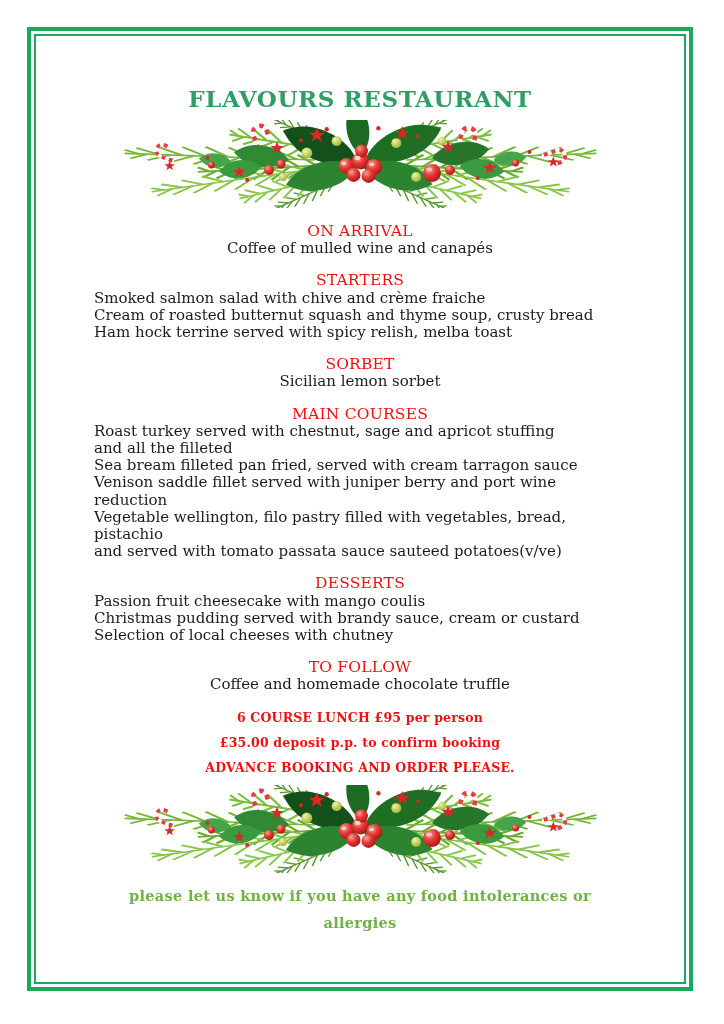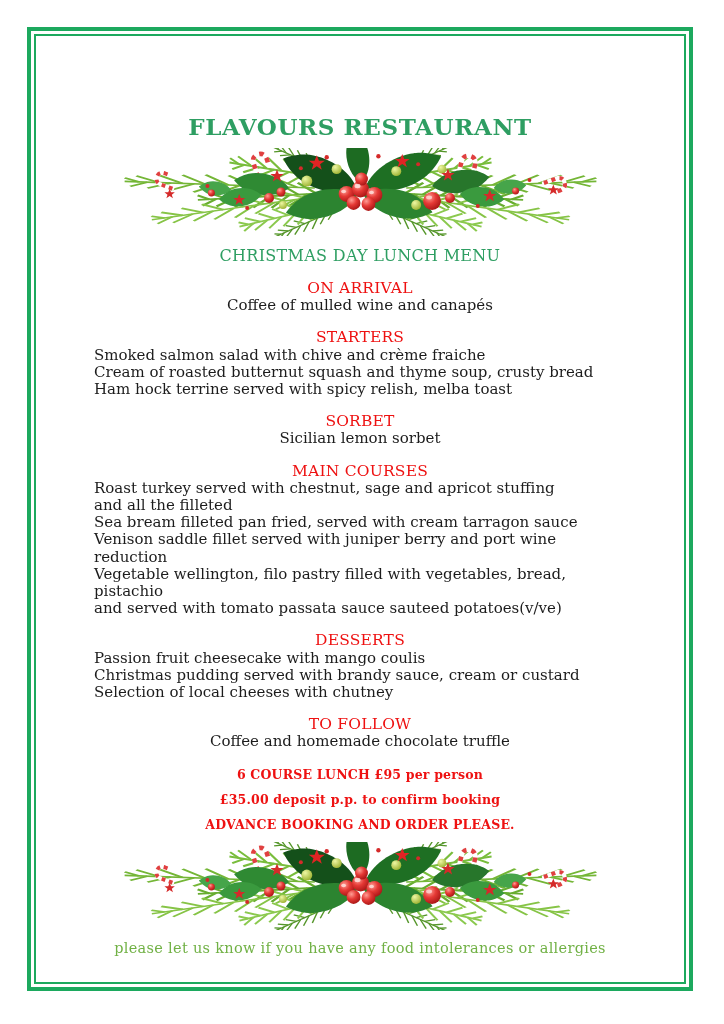--- a/index.html
+++ b/index.html
@@ -13,21 +13,20 @@
     box-sizing:border-box; border:4px solid var(--border-green,#1ca95e);
     background:#fff;
   }
   .page-inner {
     position:absolute; inset:3px; border:2px solid var(--border-green,#1ca95e);
     pointer-events:none;
   }
   .content {
     position:absolute; inset:6px; padding:48px 57px 0;
     text-align:center;
-    margin-top:28px;
   }
   .doc-title {
     margin:0; font-size:23px; line-height:27px; font-weight:bold;
     color:var(--heading-green,#2e9e62); letter-spacing:0.6px;
   }
   .garland-svg { display:block; margin:8px auto 0; }
   .garland-svg.bottom { margin-top:2px; }
   .subtitle {
     margin:10px 0 0; font-size:16px; line-height:19px; font-weight:normal;
     color:var(--heading-green,#2e9e62); letter-spacing:0.3px;
@@ -41,21 +40,21 @@
     margin:0; font-size:15px; line-height:17.2px;
     color:var(--body-text,#1c1c1c);
   }
   .align-left .menu-item { text-align:left; }
   .booking-notes { margin-top:16px; }
   .booking-note {
     margin:0 0 9px; font-size:12.5px; line-height:16px; font-weight:bold;
     color:var(--section-red,#ee1111); letter-spacing:0.2px;
   }
   .footer-note {
-    margin:9px 0 0; font-size:14.5px; line-height:18px; font-weight:normal;
+    margin:9px 0 0; font-size:14.5px; line-height:27px; font-weight:bold;
     color:var(--footer-green,#71b145); letter-spacing:0.3px;
   }
 </style>
 </head>
 <body>
 
 <svg width="0" height="0" style="position:absolute" aria-hidden="true">
   <defs>
     <radialGradient id="berryG" cx="35%" cy="30%" r="80%">
       <stop offset="0%" stop-color="#ff9d94"></stop>
@@ -151,21 +150,20 @@
 <div class="page">
   <div class="page-inner"></div>
   <div class="content">
 
     <h1 class="doc-title">FLAVOURS RESTAURANT</h1>
 
     <svg class="garland-svg" width="497" height="88" viewBox="0 0 500 88">
       <use href="#garland"></use>
     </svg>
 
-    <h2 class="subtitle">CHRISTMAS DAY LUNCH MENU</h2>
 
     <div id="menu-sections">
         <section class="menu-section align-center">
           <h3 class="section-heading">ON ARRIVAL</h3>
           <p class="menu-item">Coffee of mulled wine and canapés</p>
         </section>
         <section class="menu-section align-left">
           <h3 class="section-heading">STARTERS</h3>
           <p class="menu-item">Smoked salmon salad with chive and crème fraiche</p>
           <p class="menu-item">Cream of roasted butternut squash and thyme soup, crusty bread</p>

